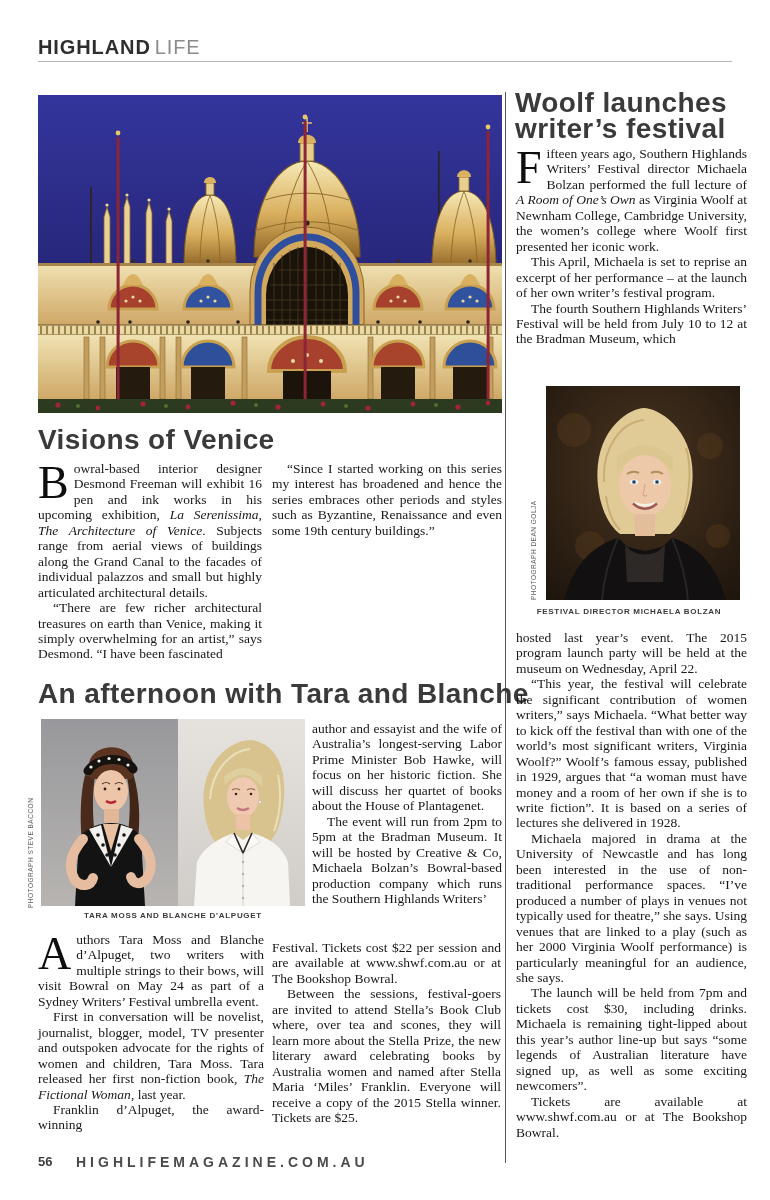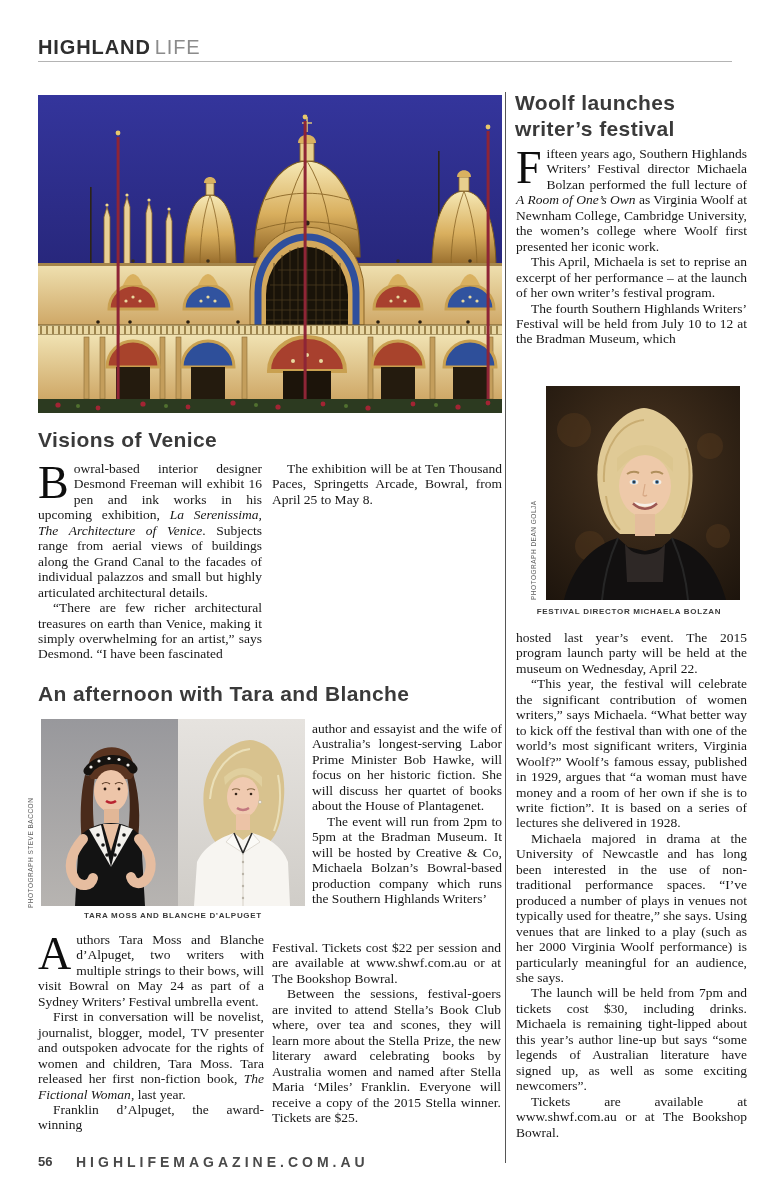--- a/index.html
+++ b/index.html
@@ -6,21 +6,21 @@
   .page{position:relative;width:770px;height:1200px;background:#fff;overflow:hidden;
         font-family:"Liberation Serif",serif;color:#1a1a1a;}
   .abs{position:absolute;}
   
   .brand{left:38px;top:36px;font-family:"Liberation Sans",sans-serif;font-size:20px;letter-spacing:0.9px;}
   .brand .bold{font-weight:700;color:#2e2e2e;}
   .brand .light{font-weight:400;color:#8b8b8b;margin-left:4px;}
   .hrule{left:38px;top:61px;width:694px;height:0;border-top:1px solid #b4b4b4;}
   
   .headline{font-family:"Liberation Sans",sans-serif;font-weight:700;color:#3a3a3a;
-            font-size:21px;line-height:26px;letter-spacing:0.4px;margin:0;}
+            font-size:28px;line-height:26px;letter-spacing:0.4px;margin:0;}
   
   .body{font-size:13.5px;line-height:15.45px;text-align:justify;color:#171717;}
   .body p{margin:0;}
   .body p.ind{text-indent:15px;}
   .dc{float:left;font-family:"Liberation Serif",serif;font-size:46px;line-height:40px;
       padding:2px 5px 0 0;color:#0e0e0e;}
   em{font-style:italic;}
   
   .caption{font-family:"Liberation Sans",sans-serif;font-size:8px;font-weight:700;
            letter-spacing:0.7px;color:#3a3a3a;text-align:center;}
@@ -224,21 +224,21 @@
   <h2 class="abs headline" style="left:38px;top:427px;">Visions of Venice</h2>
 
   <div class="abs body" style="left:38px;top:461px;width:224px;">
     <p>
       <span class="dc">B</span><span>owral-based interior designer Desmond Freeman will exhibit 16 pen and ink works in his upcoming exhibition, </span><em>La Serenissima, The Architecture of Venice</em><span>. Subjects range from aerial views of buildings along the Grand Canal to the facades of individual palazzos and small but highly articulated architectural details.</span>
     </p>
     <p class="ind">“There are few richer architectural treasures on earth than Venice, making it simply overwhelming for an artist,” says Desmond. “I have been fascinated</p>
   </div>
 
   <div class="abs body" style="left:272px;top:461px;width:230px;">
-    <p class="ind">The exhibition will be at Ten Thousand Paces, Springetts Arcade, Bowral, from April 25 to May 8.</p>
+    <p class="ind">“Since I started working on this series my interest has broadened and hence the series embraces other periods and styles such as Byzantine, Renaissance and even some 19th century buildings.”</p>
   </div>
 
   <h2 class="abs headline" style="left:38px;top:681px;">An afternoon with Tara and Blanche</h2>
 
   <div class="abs credit" style="left:27px;top:793px;height:115px;">PHOTOGRAPH STEVE BACCON</div>
 
   <figure class="abs" style="left:41px;top:719px;width:264px;height:187px;display:flex;">
 
     <svg width="137" height="187" viewBox="0 0 137 187">
       <defs>

